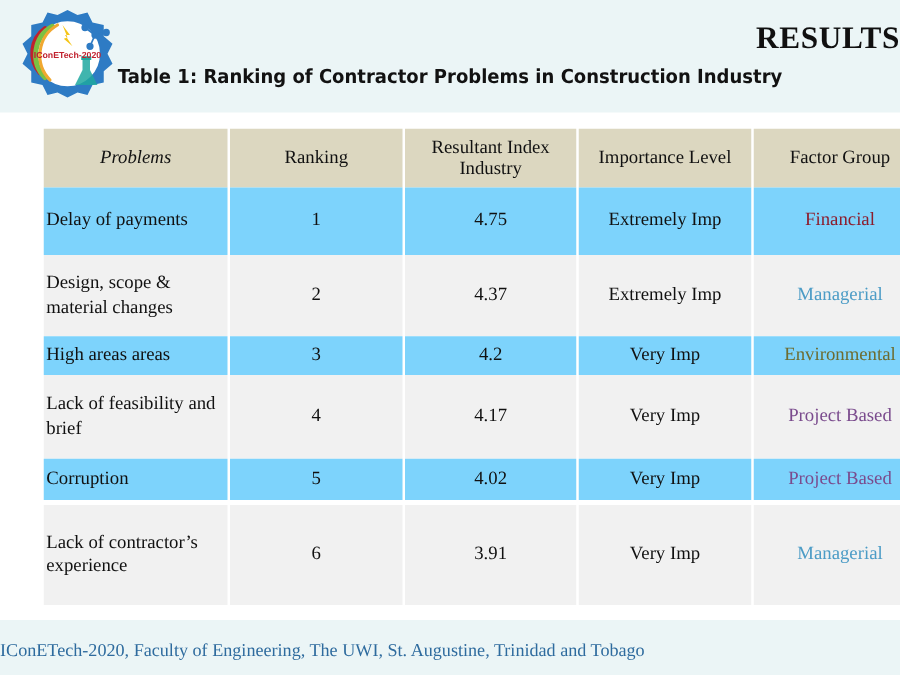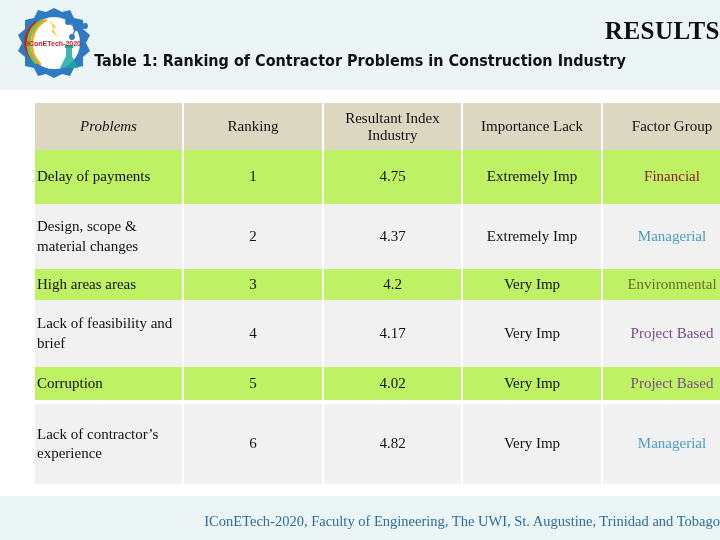--- a/index.html
+++ b/index.html
@@ -98,21 +98,21 @@
   .col-factor     { width: 126px; }
 
   #results-table tbody td {
     text-align: center;
     line-height: 1.28;
   }
   #results-table tbody td.cell-problem {
     text-align: left;
     padding-left: 2px;
   }
-  tr.row-white td { background: #bef264; }
+  tr.row-white td { background: #7dd3fc; }
   tr.row-gray  td { background: #F1F1F1; }
 
   tr.row-gap td {
     background: #ffffff;
     height: 4px;
     padding: 0;
     font-size: 0;
     line-height: 0;
   }
 
@@ -128,21 +128,21 @@
     bottom: 0;
     width: 720px;
     height: 44px;
     background: #EBF5F6;
   }
   #footer-text {
     position: absolute;
     left: 0;
     bottom: 12px;
     width: 720px;
-    text-align: right;
+    text-align: left;
     font-family: "Liberation Serif", "DejaVu Serif", serif;
     font-size: 14.5px;
     color: #2E6B9E;
     line-height: 1;
   }
 </style>
 </head>
 <body>
 
 <div id="top-band"></div>
@@ -177,21 +177,21 @@
 
 <div id="results-title">RESULTS</div>
 <div id="table-caption">Table 1: Ranking of Contractor Problems in Construction Industry</div>
 
 <table id="results-table">
   <thead>
     <tr>
       <th class="col-problems">Problems</th>
       <th class="col-ranking">Ranking</th>
       <th class="col-resultant">Resultant Index Industry</th>
-      <th class="col-importance">Importance Lack</th>
+      <th class="col-importance">Importance Level</th>
       <th class="col-factor">Factor Group</th>
     </tr>
   </thead>
   <tbody>
 
     <tr class="row-white" style="height:54px">
       <td class="cell-problem">Delay of payments</td>
       <td>1</td>
       <td>4.75</td>
       <td>Extremely Imp</td>
@@ -234,21 +234,21 @@
       <td></td>
       <td></td>
       <td></td>
       <td></td>
       <td></td>
     </tr>
 
     <tr class="row-gray" style="height:80px">
       <td class="cell-problem">Lack of contractor’s experience</td>
       <td>6</td>
-      <td>4.82</td>
+      <td>3.91</td>
       <td>Very Imp</td>
       <td class="factor-managerial">Managerial</td>
     </tr>
 
   </tbody>
 </table>
 
 <div id="footer-band"></div>
 <div id="footer-text">IConETech-2020, Faculty of Engineering, The UWI, St. Augustine, Trinidad and Tobago</div>
 

